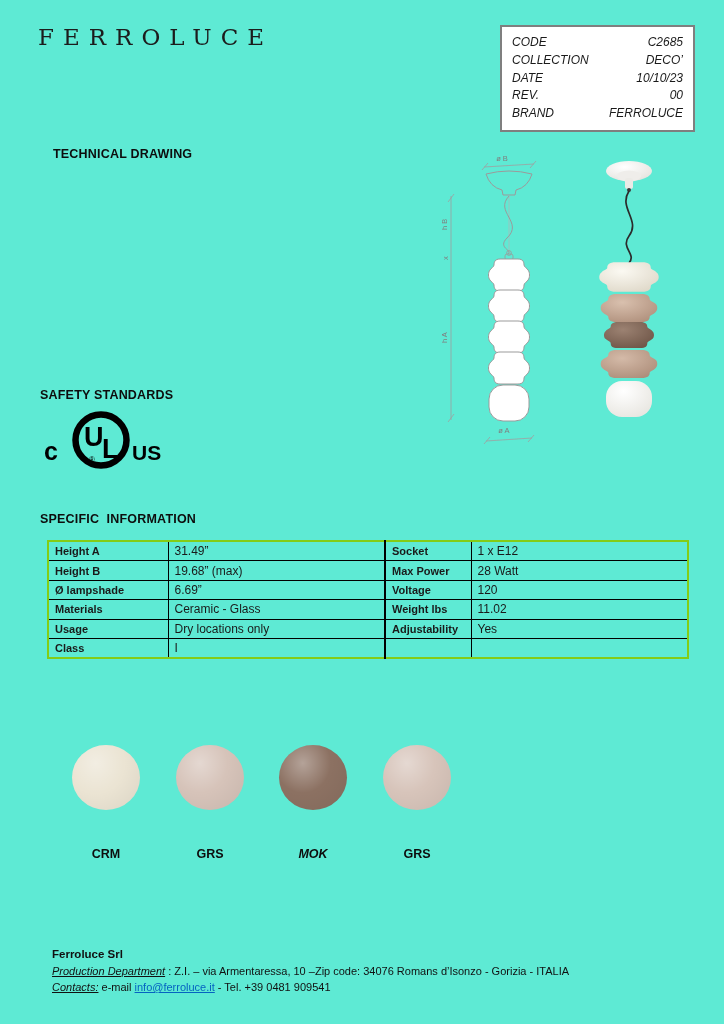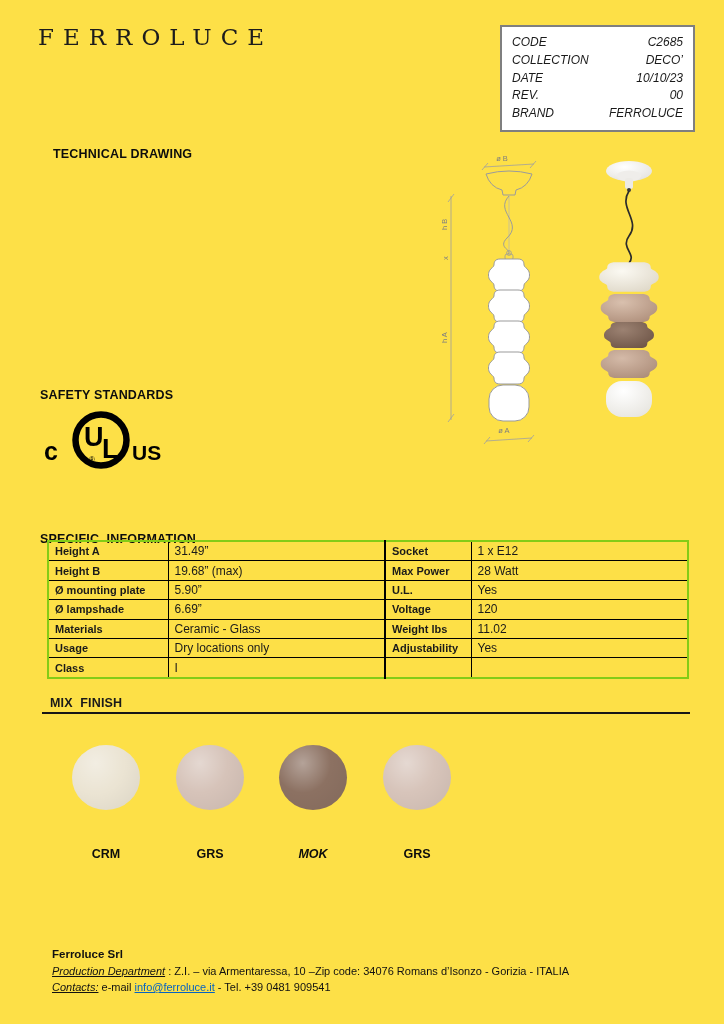--- a/index.html
+++ b/index.html
@@ -1,17 +1,17 @@
 <!DOCTYPE html>
 <html><head>
 <meta charset="utf-8">
 <style>
   html,body{margin:0;padding:0;background:#888;}
   .page{
-    position:relative;width:724px;height:1024px;background:#fde047;margin:0 auto;
+    position:relative;width:724px;height:1024px;background:#5eead4;margin:0 auto;
     font-family:"Liberation Sans",sans-serif;color:#1a1a1a;overflow:hidden;
   }
   
   .logo{
     position:absolute;left:38px;top:24px;
     font-family:"DejaVu Serif","Liberation Serif",serif;
     font-size:23px;letter-spacing:9px;color:#1c1c1c;white-space:nowrap;
   }
   .info-box{
     position:absolute;left:500px;top:25px;width:195px;box-sizing:border-box;
@@ -193,21 +193,21 @@
     <svg width="120" height="74" viewBox="0 0 120 74">
       <circle cx="59" cy="34" r="25.5" fill="none" stroke="#000" stroke-width="6.5"></circle>
       <text x="42" y="40" font-size="27" font-weight="bold" fill="#000">U</text>
       <text x="60" y="52" font-size="27" font-weight="bold" fill="#000">L</text>
       <text x="47" y="56" font-size="8" fill="#000">®</text>
       <text x="2" y="54" font-size="25" font-weight="bold" fill="#000">c</text>
       <text x="90" y="54" font-size="21" font-weight="bold" fill="#000">US</text>
     </svg>
   </div>
 
-  <div class="section-heading" style="left:40px;top:512px;margin-top:20px;">SPECIFIC  INFORMATION</div>
+  <div class="section-heading" style="left:40px;top:512px;">SPECIFIC  INFORMATION</div>
 
   <table class="spec-table">
     <colgroup>
         <col style="width:120px">
         <col style="width:217px">
         <col style="width:86px">
         <col style="width:217px">
       </colgroup>
     <tbody>
       <tr>
@@ -216,26 +216,20 @@
         <td class="k c3">Socket</td>
         <td>1 x E12</td>
       </tr>
       <tr>
         <td class="k">Height B</td>
         <td>19.68” (max)</td>
         <td class="k c3">Max Power</td>
         <td>28 Watt</td>
       </tr>
       <tr>
-        <td class="k">Ø  mounting plate</td>
-        <td>5.90”</td>
-        <td class="k c3">U.L.</td>
-        <td>Yes</td>
-      </tr>
-      <tr>
         <td class="k">Ø lampshade</td>
         <td>6.69”</td>
         <td class="k c3">Voltage</td>
         <td>120</td>
       </tr>
       <tr>
         <td class="k">Materials</td>
         <td>Ceramic - Glass</td>
         <td class="k c3">Weight lbs</td>
         <td>11.02</td>
@@ -248,21 +242,20 @@
       </tr>
       <tr>
         <td class="k">Class</td>
         <td>I</td>
         <td class="k c3"></td>
         <td></td>
       </tr>
     </tbody>
   </table>
 
-  <div class="mix-rule">MIX  FINISH</div>
 
   <div class="swatch s1" style="background-color: rgb(235, 228, 211);"></div>
   <div class="swatch s2" style="background-color: rgb(214, 195, 185);"></div>
   <div class="swatch s3" style="background-color: rgb(140, 113, 98);"></div>
   <div class="swatch s4" style="background-color: rgb(215, 196, 186);"></div>
 
   <div class="swatch-label s1">CRM</div>
   <div class="swatch-label s2">GRS</div>
   <div class="swatch-label s3">MOK</div>
   <div class="swatch-label s4">GRS</div>

